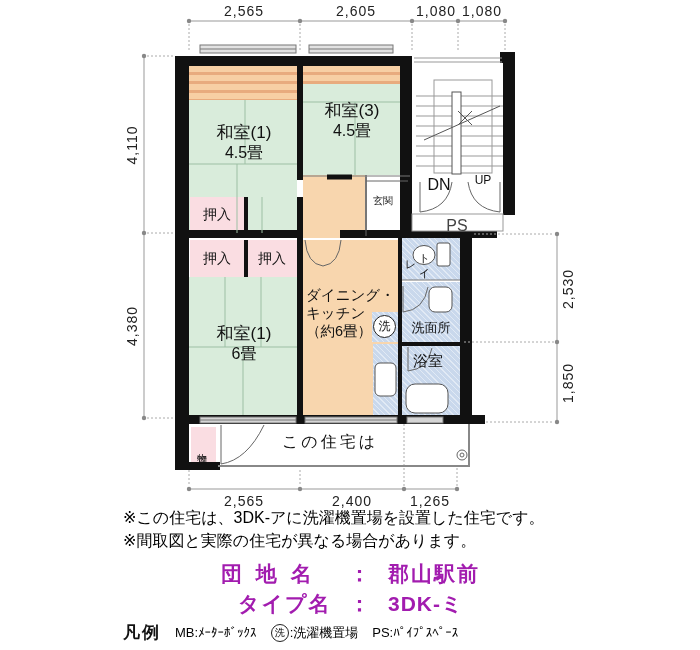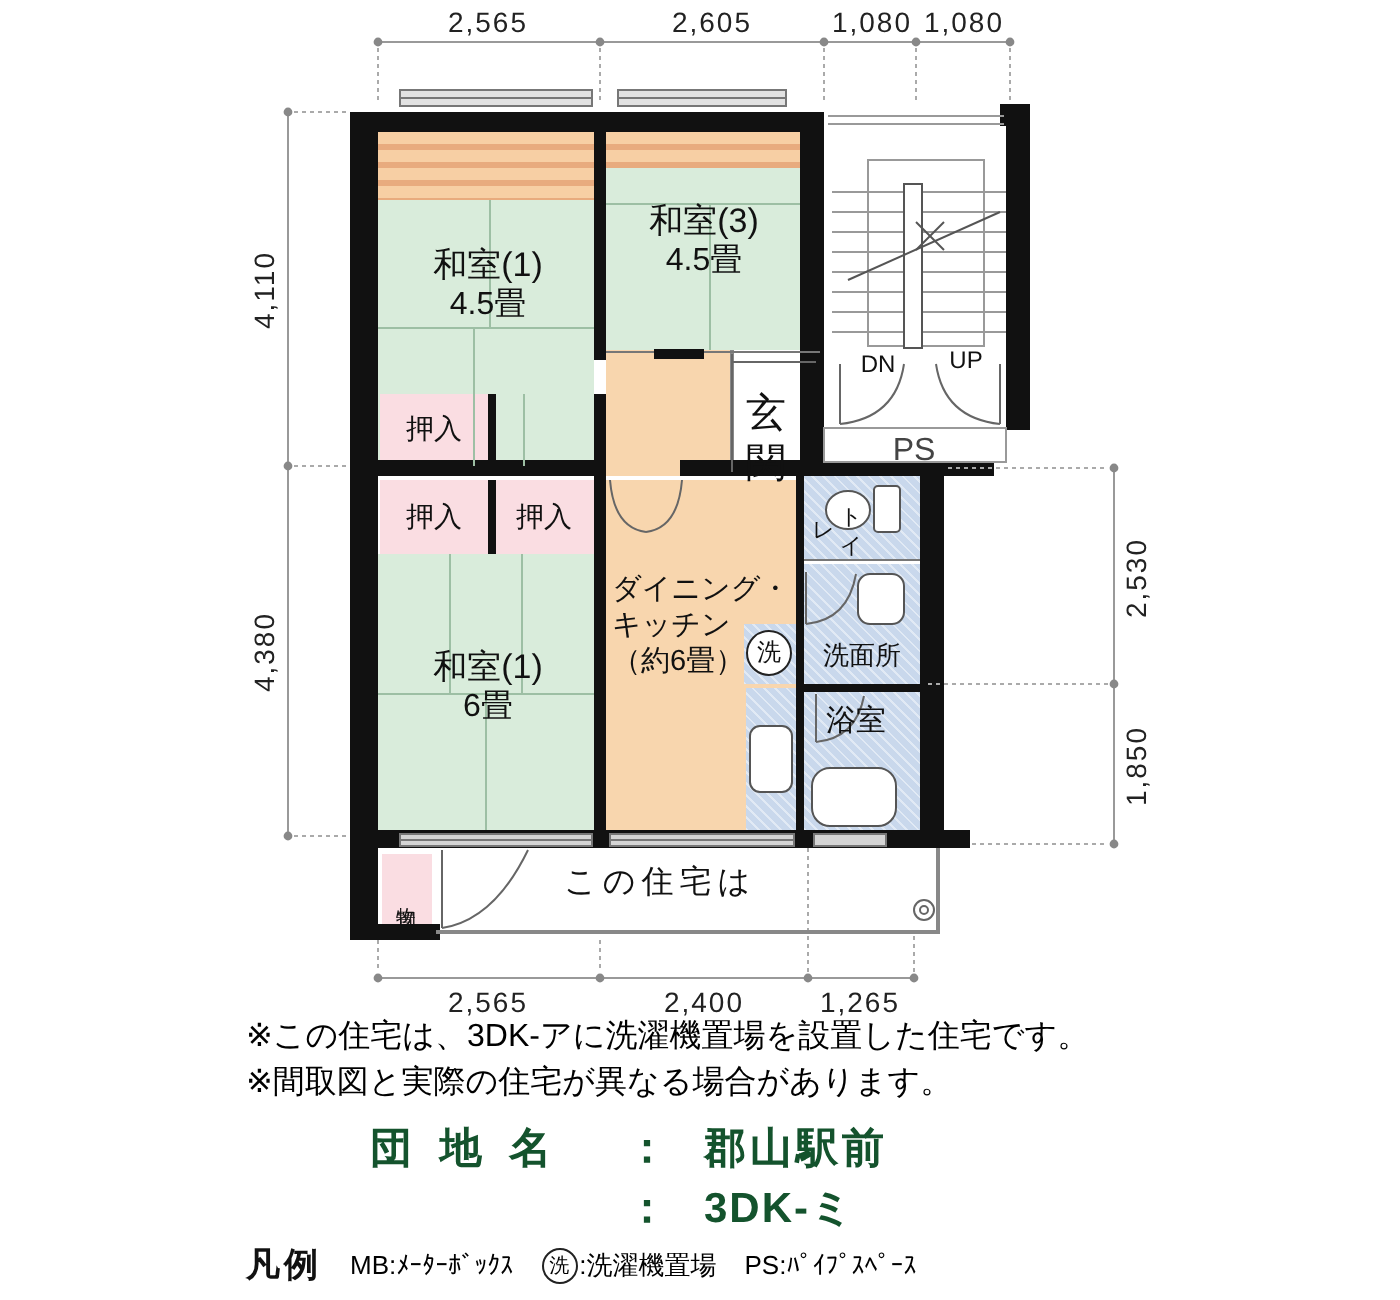--- a/index.html
+++ b/index.html
@@ -17,21 +17,21 @@
   .roomlabel{position:absolute;text-align:center;color:#111;line-height:1.25;}
   .rl-main{font-size:17px;}
   .rl-size{font-size:16px;}
   .dim{position:absolute;font-size:14px;color:#222;letter-spacing:1px;text-align:center;white-space:nowrap;}
   .dimv{transform:rotate(-90deg);transform-origin:center center;}
   .vtext{writing-mode:vertical-rl;text-orientation:upright;letter-spacing:1px;}
   .smallcap{font-size:11px;}
   .circ{position:absolute;border:1.5px solid #222;border-radius:50%;background:#fff;
         display:flex;align-items:center;justify-content:center;}
   .note{position:absolute;font-size:16px;color:#000;white-space:nowrap;}
-  .title-lg{position:absolute;font-size:21px;font-weight:600;color:#14532d;white-space:nowrap;}
+  .title-lg{position:absolute;font-size:21px;font-weight:600;color:#a21caf;white-space:nowrap;margin-left:36px;}
   .legend-row{position:absolute;display:flex;align-items:center;gap:14px;}
   .legend-item{font-size:13px;color:#000;white-space:nowrap;display:flex;align-items:center;}
   svg{position:absolute;left:0;top:0;}
 </style>
 </head>
 <body>
 
 <div class="canvas">
 
   <div class="floor tatami abs" style="left:189px;top:62px;width:108px;height:171px;"></div>
@@ -210,30 +210,30 @@
   </div>
   <div class="roomlabel" style="left:194px;top:323px;width:100px;">
     <div class="rl-main">和室(1)</div>
     <div class="rl-size">6畳</div>
   </div>
   <div class="roomlabel" style="left:303px;top:286px;width:92px;font-size:14.5px;text-align:left;padding-left:3px;">
     <div>ダイニング・</div>
     <div>キッチン</div>
     <div>（約6畳）</div>
   </div>
-  <div class="roomlabel" style="left:366px;top:195px;width:34px;font-size:20px;">玄関</div>
+  <div class="roomlabel" style="left:366px;top:195px;width:34px;font-size:10px;">玄関</div>
   <div class="roomlabel" style="left:190px;top:206px;width:54px;font-size:14px;">押入</div>
   <div class="roomlabel" style="left:190px;top:250px;width:54px;font-size:14px;">押入</div>
   <div class="roomlabel" style="left:247px;top:250px;width:50px;font-size:14px;">押入</div>
   <div class="roomlabel vtext smallcap" style="left:403px;top:242px;height:36px;">トイレ</div>
   <div class="roomlabel" style="left:402px;top:320px;width:58px;font-size:13px;">洗面所</div>
   <div class="roomlabel" style="left:402px;top:352px;width:52px;font-size:15px;">浴室</div>
   <div class="roomlabel" style="left:240px;top:432px;width:180px;font-size:16px;letter-spacing:3px;">この住宅は</div>
   <div class="roomlabel vtext" style="left:195px;top:430px;height:34px;font-size:10px;">物置</div>
-  <div class="roomlabel" style="left:424px;top:175px;width:30px;font-size:12px;">DN</div>
+  <div class="roomlabel" style="left:424px;top:175px;width:30px;font-size:16px;">DN</div>
   <div class="roomlabel" style="left:468px;top:173px;width:30px;font-size:12px;">UP</div>
   <div class="roomlabel" style="left:442px;top:216px;width:30px;font-size:16px;color:#444;">PS</div>
   <div class="circ" style="left:373px;top:315px;width:21px;height:21px;font-size:12px;">洗</div>
 
   <div class="dim" style="left:204px;top:3px;width:80px;">2,565</div>
   <div class="dim" style="left:316px;top:3px;width:80px;">2,605</div>
   <div class="dim" style="left:406px;top:3px;width:60px;">1,080</div>
   <div class="dim" style="left:452px;top:3px;width:60px;">1,080</div>
   <div class="dim dimv" style="left:92px;top:137px;width:80px;">4,110</div>
   <div class="dim dimv" style="left:92px;top:318px;width:80px;">4,380</div>
@@ -242,20 +242,21 @@
   <div class="dim" style="left:204px;top:493px;width:80px;">2,565</div>
   <div class="dim" style="left:312px;top:493px;width:80px;">2,400</div>
   <div class="dim" style="left:390px;top:493px;width:80px;text-align:center;">1,265</div>
 
   <div class="note" style="left:123px;top:508px;">※この住宅は、3DK-アに洗濯機置場を設置した住宅です。</div>
   <div class="note" style="left:123px;top:531px;">※間取図と実際の住宅が異なる場合があります。</div>
 
   <div class="title-lg" style="left:185px;top:560px;letter-spacing:4px;">団 地 名</div>
   <div class="title-lg" style="left:313px;top:560px;">：</div>
   <div class="title-lg" style="left:352px;top:560px;letter-spacing:2px;">郡山駅前</div>
+  <div class="title-lg" style="left:202px;top:590px;letter-spacing:2px;">タイプ名</div>
   <div class="title-lg" style="left:313px;top:590px;">：</div>
   <div class="title-lg" style="left:352px;top:590px;letter-spacing:1px;">3DK-ミ</div>
 
   <div class="legend-row" style="left:123px;top:621px;">
     <span style="font-size:17px;font-weight:700;letter-spacing:2px;">凡例</span>
     <span class="legend-item">MB:ﾒｰﾀｰﾎﾞｯｸｽ</span>
     <span class="legend-item">
       <span class="circ" style="position:static;width:16px;height:16px;font-size:10px;margin-right:1px;">洗</span>
       <span>:洗濯機置場</span>
     </span>

